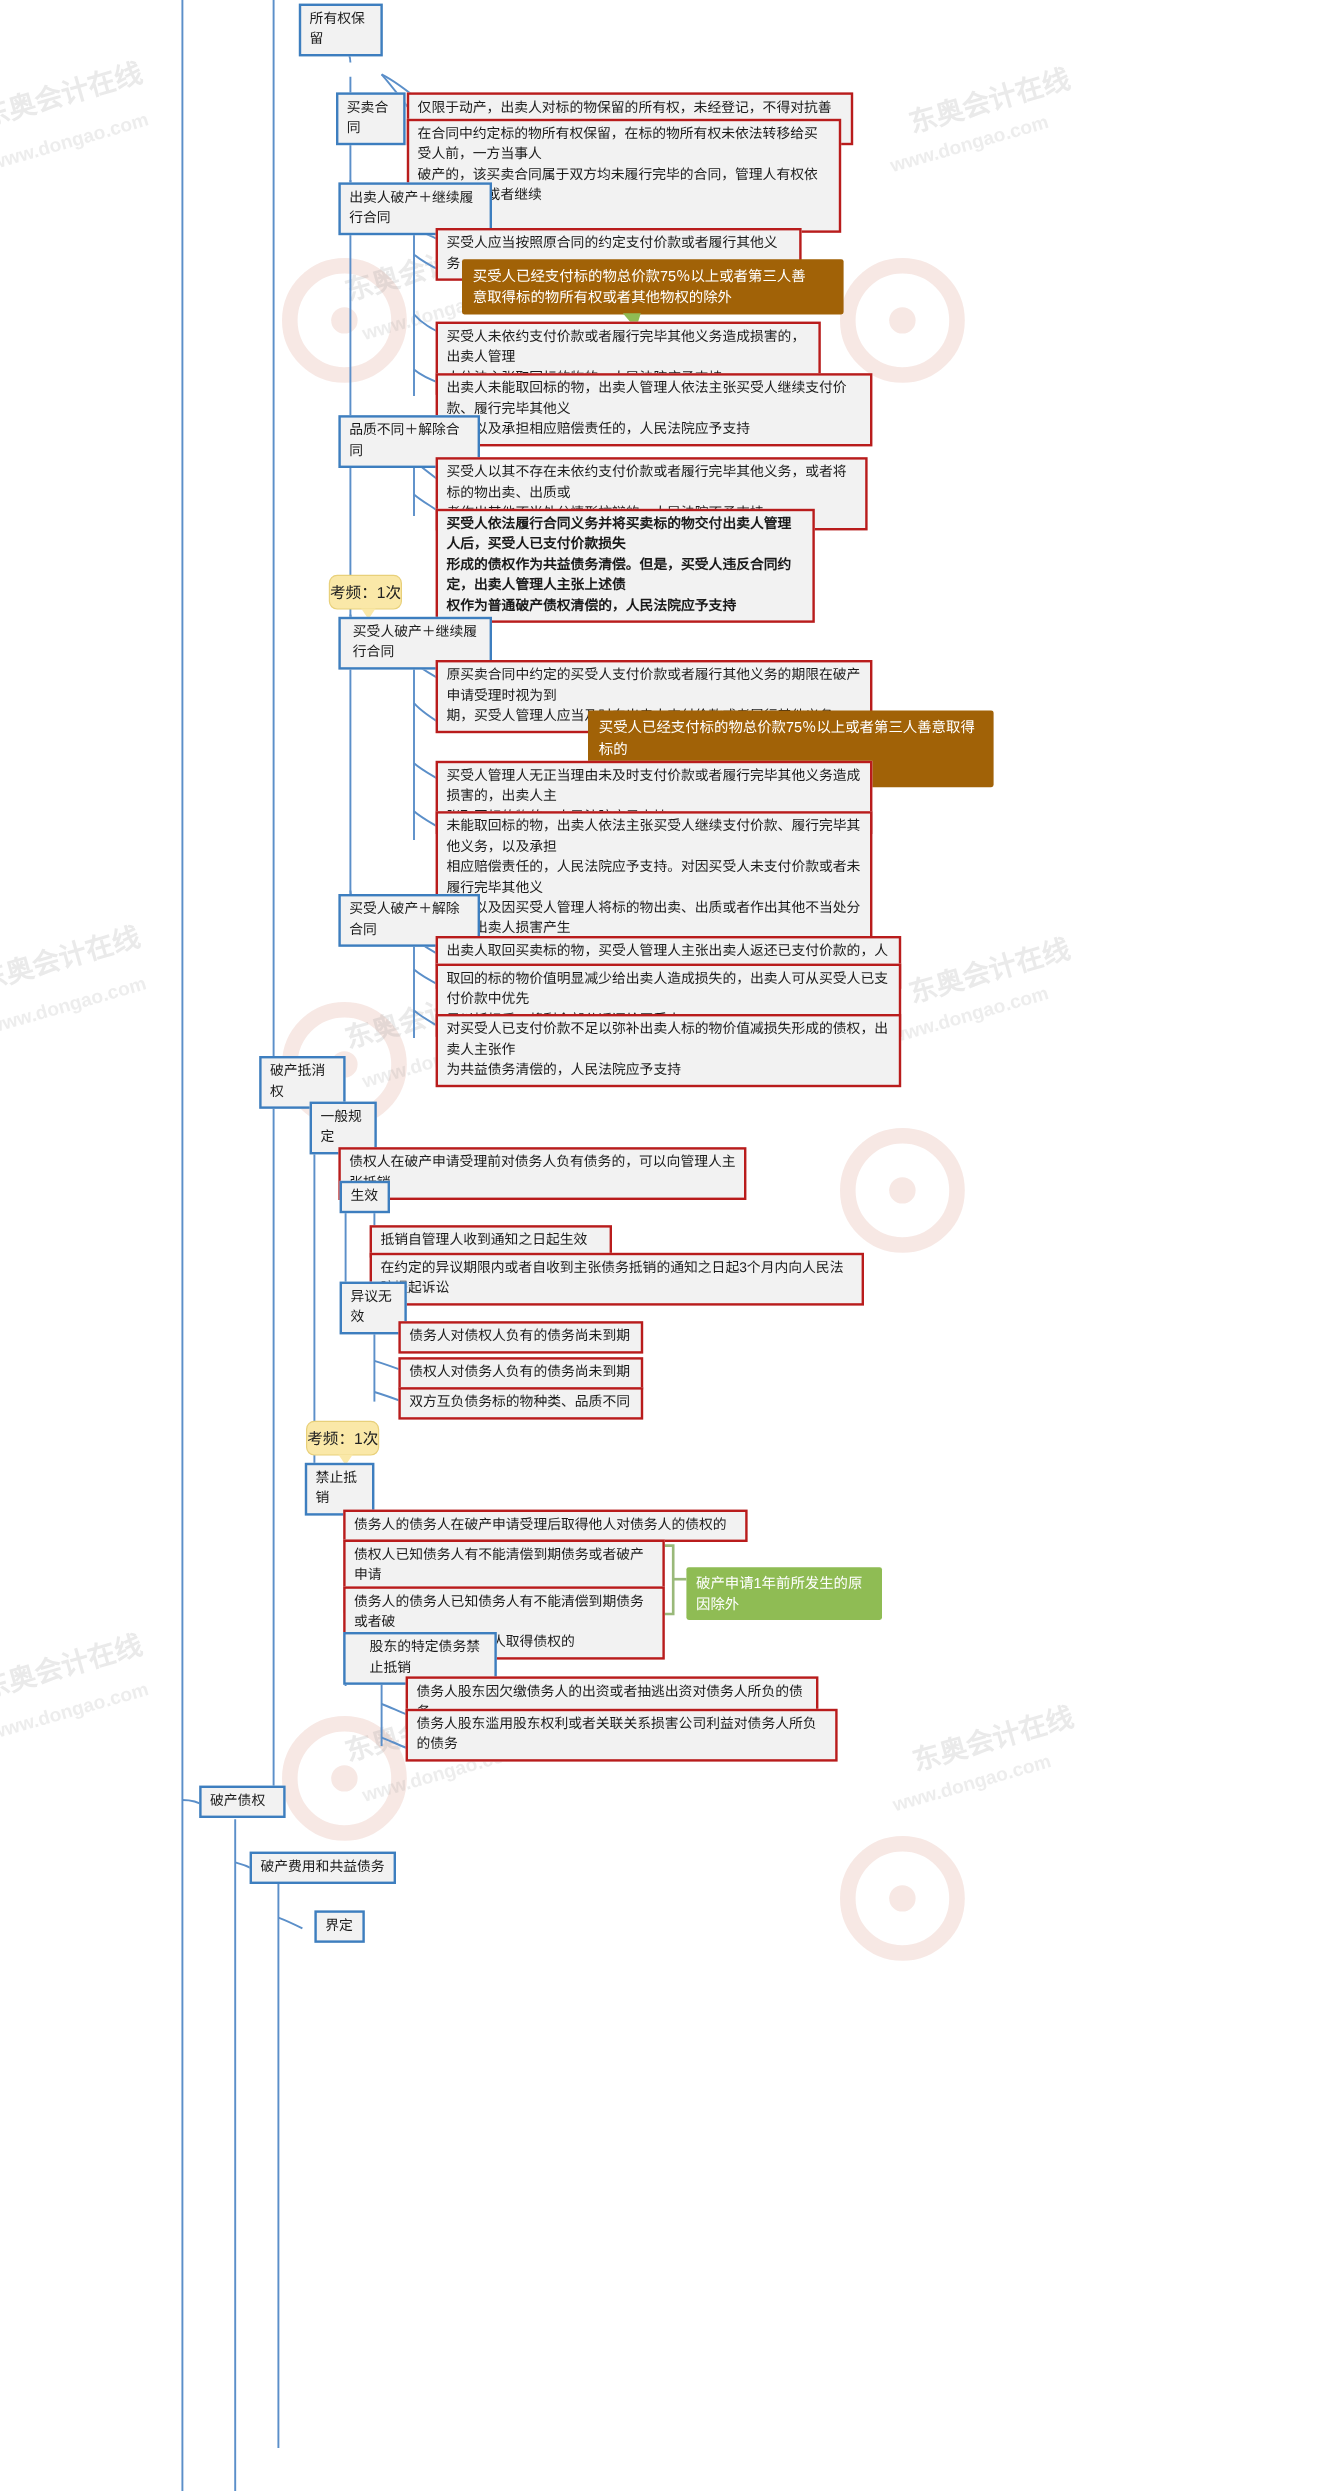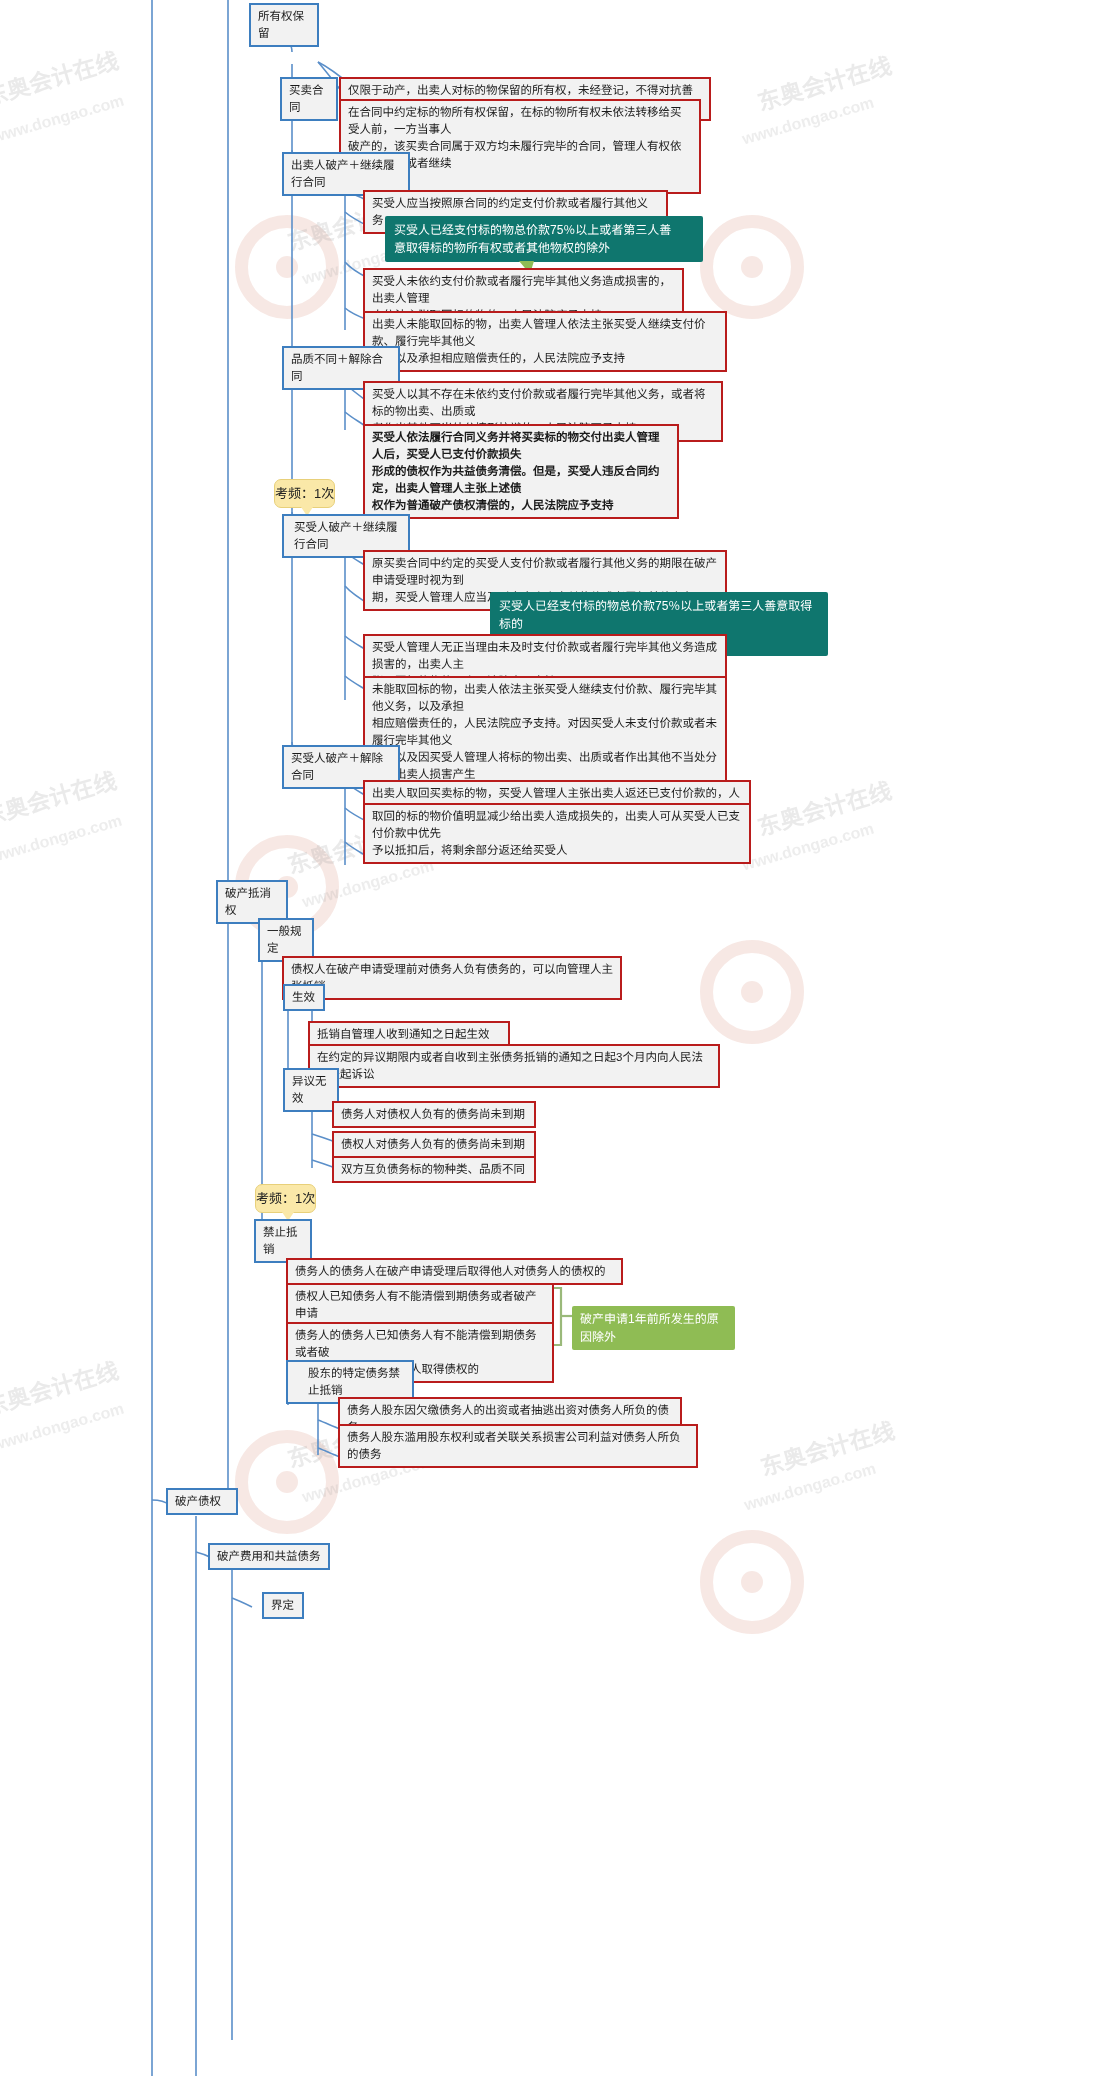--- a/index.html
+++ b/index.html
@@ -26,21 +26,21 @@
     padding:3px 7px 3px 7px;
     white-space:pre-wrap;
     letter-spacing:0px;
   }
   .node.trunk{background:#f2f2f2;border-color:#3d7ebf;}
 
   
   .green{
     position:absolute;
     box-sizing:border-box;
-    background:#0f766e;
+    background:#a16207;
     border:none;
     color:#ffffff;
     font-size:12px;
     line-height:18px;
     padding:5px 9px;
     white-space:pre-wrap;
     border-radius:2px;
   }
   .green .tail{
     position:absolute;
@@ -256,20 +256,22 @@
   <div class="node" style="left:363px;top:676px;width:364px;">未能取回标的物，出卖人依法主张买受人继续支付价款、履行完毕其他义务，以及承担
 相应赔偿责任的，人民法院应予支持。对因买受人未支付价款或者未履行完毕其他义
 务，以及因买受人管理人将标的物出卖、出质或者作出其他不当处分导致出卖人损害产生
 的债务，出卖人主张作为共益债务清偿的，人民法院应予支持</div>
 
   <div class="node trunk" style="left:282px;top:745px;width:118px;">买受人破产＋解除合同</div>
 
   <div class="node" style="left:363px;top:780px;width:388px;">出卖人取回买卖标的物，买受人管理人主张出卖人返还已支付价款的，人民法院应予支持</div>
   <div class="node" style="left:363px;top:803px;width:388px;">取回的标的物价值明显减少给出卖人造成损失的，出卖人可从买受人已支付价款中优先
 予以抵扣后，将剩余部分返还给买受人</div>
+  <div class="node" style="left:363px;top:845px;width:388px;">对买受人已支付价款不足以弥补出卖人标的物价值减损失形成的债权，出卖人主张作
+为共益债务清偿的，人民法院应予支持</div>
 
   <div class="node trunk" style="left:216px;top:880px;width:72px;">破产抵消权</div>
 
   <div class="node trunk" style="left:258px;top:918px;width:56px;">一般规定</div>
 
   <div class="node" style="left:282px;top:956px;width:340px;">债权人在破产申请受理前对债务人负有债务的，可以向管理人主张抵销</div>
 
   <div class="node trunk" style="left:283px;top:984px;width:42px;">生效</div>
 
   <div class="node" style="left:308px;top:1021px;width:202px;">抵销自管理人收到通知之日起生效</div>

